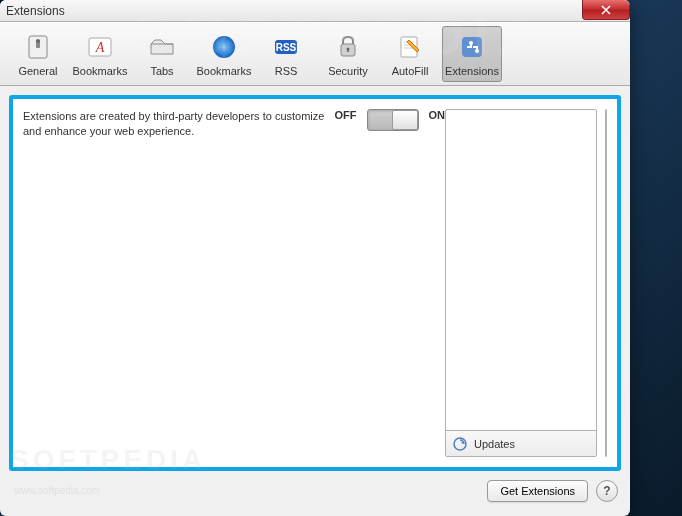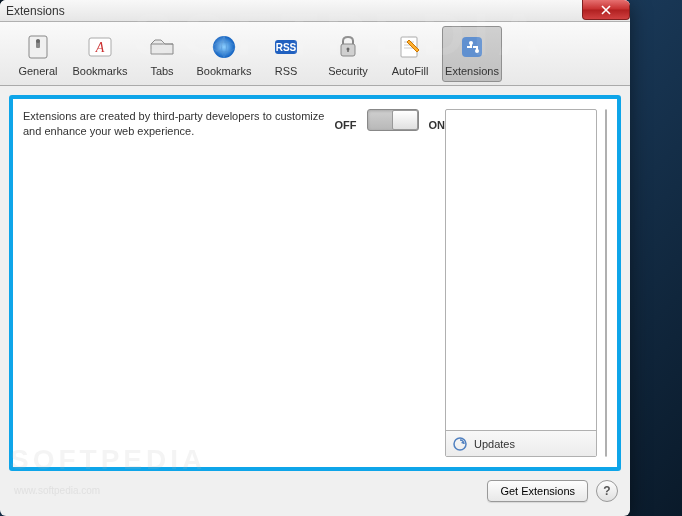--- a/index.html
+++ b/index.html
@@ -141,21 +141,21 @@
   margin-bottom: 10px;
 }
 .description {
   font-size: 11px;
   color: #333;
   max-width: 400px;
   line-height: 1.4;
 }
 .toggle-group {
   display: flex;
-  align-items: flex-end;
+  align-items: flex-start;
   gap: 10px;
 }
 .toggle-label { font-size: 11px; font-weight: bold; color: #333; }
 .toggle {
   width: 52px;
   height: 22px;
   background: linear-gradient(to bottom, #d0d0d0, #b8b8b8);
   border: 1px solid #888;
   border-radius: 3px;
   position: relative;

